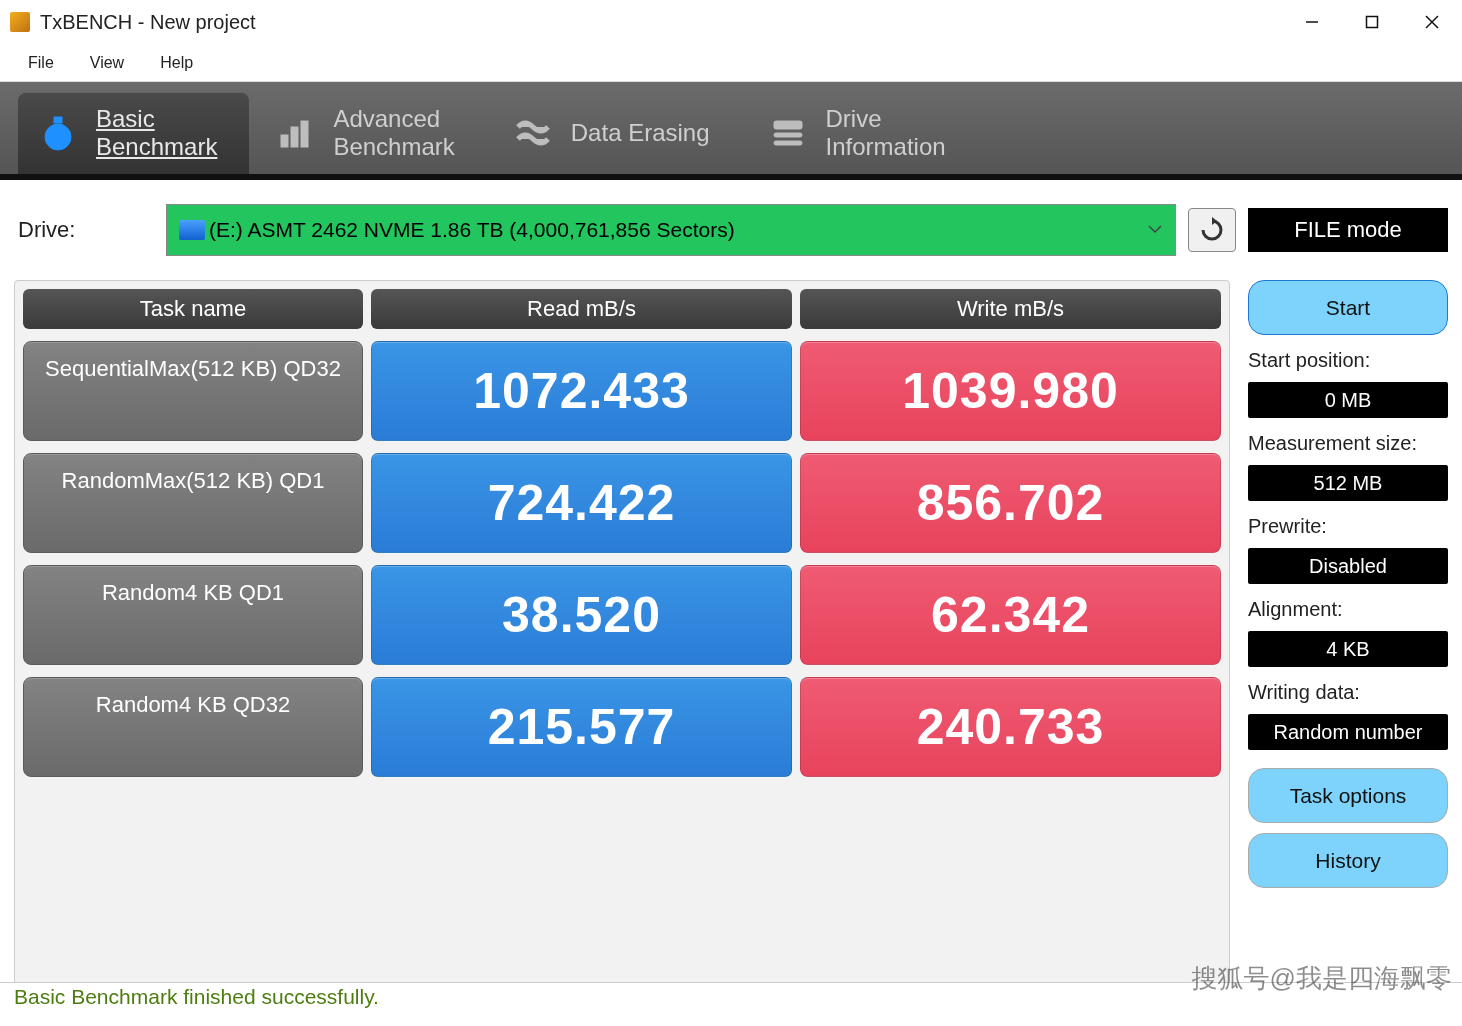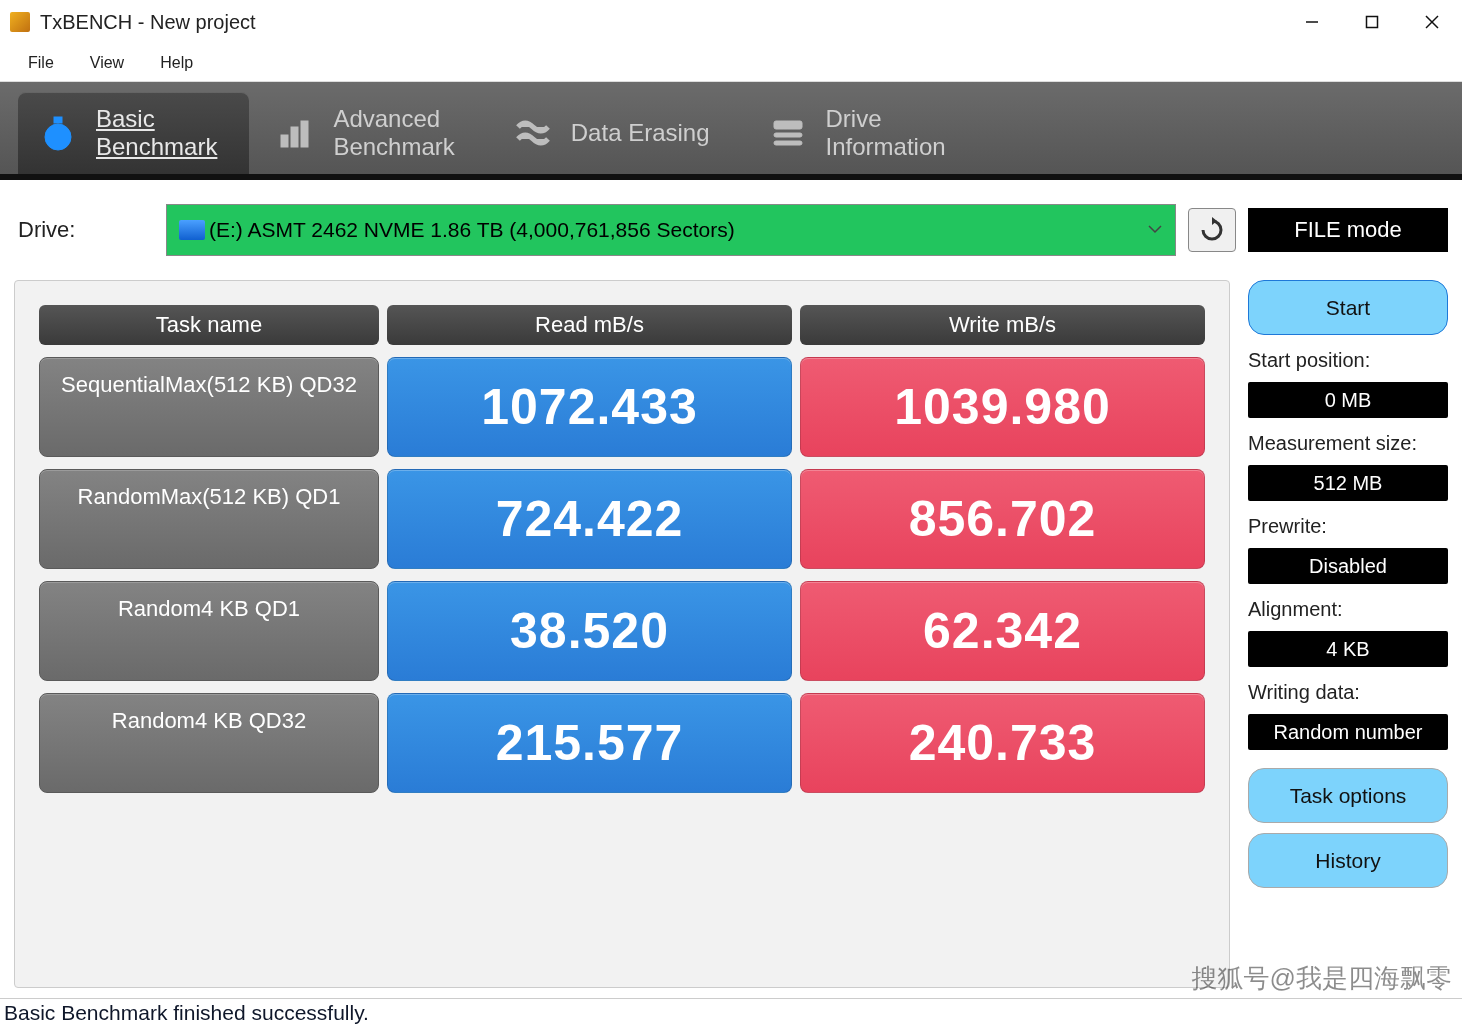--- a/index.html
+++ b/index.html
@@ -34,41 +34,41 @@
 .drive-row { display: flex; align-items: center; gap: 12px; margin-bottom: 24px; }
 .drive-label { font-size: 22px; color: #222; width: 140px; padding-left: 4px; }
 .drive-select { flex: 1; height: 52px; border: 1px solid #888; display: flex; align-items: center; padding: 0 12px; font-size: 21px; gap: 4px; background: #22c55e; position: relative; }
 .drive-select .drive-icon { width: 26px; height: 20px; background: linear-gradient(#4aa0ff,#1060d0); border-radius: 2px; position: relative; }
 .drive-select .chevron { margin-left: auto; }
 .refresh-btn { width: 48px; height: 44px; border: 1px solid #888; background: #f0f0f0; display: flex; align-items: center; justify-content: center; border-radius: 4px; }
 .mode-btn { width: 200px; height: 44px; background: #000; color: #fff; font-size: 22px; display: flex; align-items: center; justify-content: center; border: none; }
 
 
 .main { flex: 1; display: flex; gap: 18px; }
-.bench-area { flex: 1; background: #f2f2f2; border: 1px solid #ccc; border-radius: 4px; padding: 24px; display: flex; flex-direction: column; gap: 12px; }
+.bench-area { flex: 1; background: #f2f2f2; border: 1px solid #ccc; border-radius: 4px; padding: 8px; display: flex; flex-direction: column; gap: 12px; }
 .bench-header { display: flex; gap: 8px; }
 .bench-header .hcell { flex: 1; height: 40px; background: linear-gradient(#555,#3a3a3a); color: #fff; font-size: 22px; display: flex; align-items: center; justify-content: center; border-radius: 6px; }
 .bench-header .hcell.task { flex: 0 0 340px; }
 .bench-row { display: flex; gap: 8px; }
 .task-cell { flex: 0 0 340px; height: 100px; background: linear-gradient(#838383,#6a6a6a); border-radius: 8px; padding: 14px 18px; display: flex; flex-direction: row; justify-content: center; border: 1px solid #5a5a5a; box-shadow: inset 0 1px 0 rgba(255,255,255,.2); }
 .task-cell .t1 { color: #fff; font-size: 22px; }
 .task-cell .t2 { color: #fff; font-size: 22px; }
 .val-cell { flex: 1; height: 100px; border-radius: 8px; display: flex; align-items: center; justify-content: center; color: #fff; font-size: 50px; font-weight: 700; letter-spacing: 1px; font-family: Arial, sans-serif; border: 1px solid rgba(0,0,0,.15); box-shadow: inset 0 1px 0 rgba(255,255,255,.25); }
-.val-read { background: linear-gradient(#3a95e6,#2a7cd6); }
+.val-read { background: linear-gradient(#3a95e6,#2a7cd6); border-radius: 7px; }
 .val-write { background: linear-gradient(#ef5b72,#e8435d); }
 
 
 .sidebar { flex: 0 0 200px; display: flex; flex-direction: column; gap: 10px; }
 .side-btn { height: 55px; background: #7dd3fc; border: 1px solid #1e78d8; color: #111; font-size: 21px; border-radius: 16px; display: flex; align-items: center; justify-content: center; }
 .side-btn.plain { border: 1px solid #aaa; }
 .side-label { font-size: 20px; color: #222; margin-top: 4px; }
 .side-val { height: 36px; background: #000; color: #fff; font-size: 20px; display: flex; align-items: center; justify-content: center; border-radius: 2px; }
 
 
-.statusbar { position: absolute; left: 0; right: 0; bottom: 0; height: 28px; background: #fff; border-top: 1px solid #ccc; display: flex; align-items: center; padding-left: 4px; font-size: 21px; color: #0f172a; }
+.statusbar { position: absolute; left: 0; right: 0; bottom: 16px; height: 28px; background: #fff; border-top: 1px solid #ccc; display: flex; align-items: center; padding-left: 14px; font-size: 21px; color: #4d7c0f; }
 
 
 .watermark { position: absolute; right: 10px; bottom: 30px; font-size: 26px; color: rgba(0,0,0,.45); font-weight: 500; pointer-events: none; }
 </style>
 </head>
 <body>
 
 <div class="titlebar">
   <span class="app-icon"></span>
   <span class="title">TxBENCH - New project</span>

